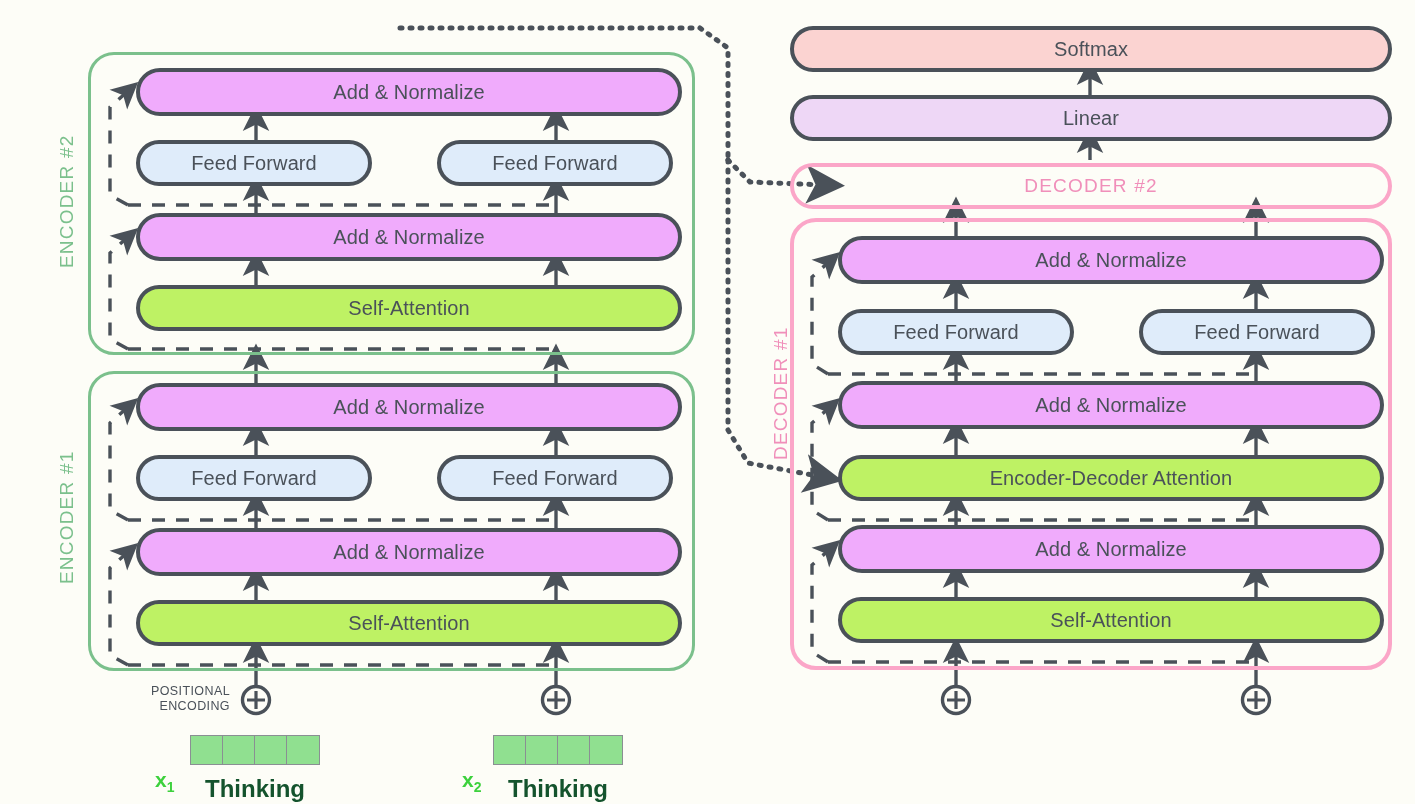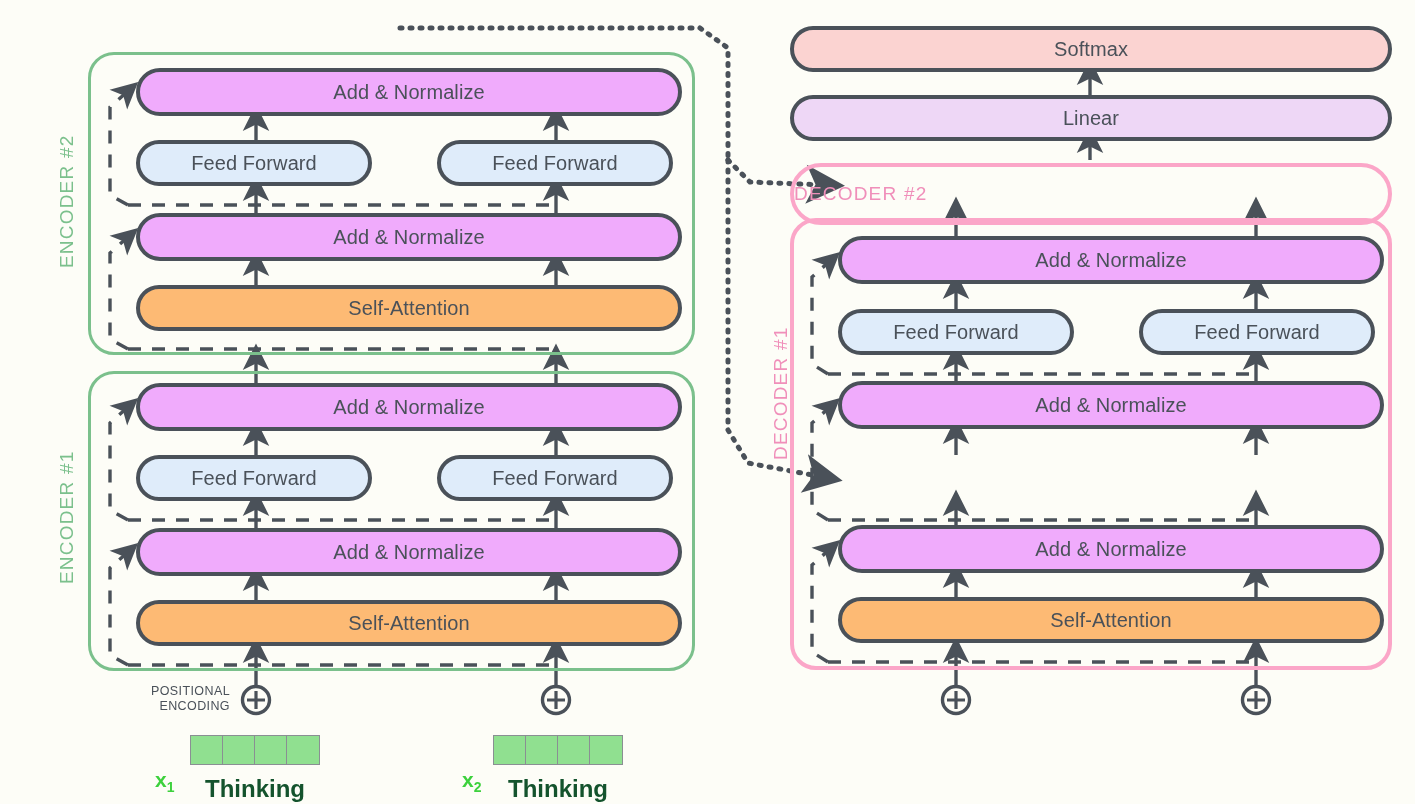--- a/index.html
+++ b/index.html
@@ -18,21 +18,21 @@
     border:4px solid #4a5159;
     border-radius:999px;
     display:flex;align-items:center;justify-content:center;
     color:#4a5159;
     font-size:20px;
     letter-spacing:.1px;
     white-space:nowrap;
   }
   .addnorm{background:#f0abfc;}
   .ff{background:#dfecfa;}
-  .attn{background:#fdba74;}
+  .attn{background:#bef264;}
   .softmax{background:#fbd3d1;}
   .linear{background:#eed7f6;}
 
   
   .group{
     position:absolute;
     box-sizing:border-box;
     border-radius:26px;
     background:transparent;
   }
@@ -208,35 +208,36 @@
   <div class="blk ff" style="left:136px;top:455px;width:236px;height:46px;">Feed Forward</div>
   <div class="blk ff" style="left:437px;top:455px;width:236px;height:46px;">Feed Forward</div>
 
   <div class="blk addnorm" style="left:136px;top:528px;width:546px;height:48px;">Add &amp; Normalize</div>
 
   <div class="blk attn" style="left:136px;top:600px;width:546px;height:46px;">Self-Attention</div>
 
   <div class="blk softmax" style="left:790px;top:26px;width:602px;height:46px;">Softmax</div>
   <div class="blk linear" style="left:790px;top:95px;width:602px;height:46px;">Linear</div>
 
-  <div class="group dec2-group" style="left:790px;top:163px;width:602px;height:62px;
-              display:flex;align-items:center;justify-content:flex-start;">
+  <div class="group dec2-group" style="left:790px;top:163px;width:602px;height:46px;
+              display:flex;align-items:center;justify-content:center;">
     <span class="dec-label" style="font-size:19px;letter-spacing:1.2px;">DECODER #2</span>
   </div>
 
   <div class="group dec-group" style="left:790px;top:218px;width:602px;height:452px;"></div>
   <div class="grouplabel dec-label" style="left:770px;top:460px;">DECODER #1</div>
 
   <div class="blk addnorm" style="left:838px;top:236px;width:546px;height:48px;">Add &amp; Normalize</div>
 
   <div class="blk ff" style="left:838px;top:309px;width:236px;height:46px;">Feed Forward</div>
   <div class="blk ff" style="left:1139px;top:309px;width:236px;height:46px;">Feed Forward</div>
 
   <div class="blk addnorm" style="left:838px;top:381px;width:546px;height:48px;">Add &amp; Normalize</div>
 
+  <div class="blk attn" style="left:838px;top:455px;width:546px;height:46px;">Encoder-Decoder Attention</div>
 
   <div class="blk addnorm" style="left:838px;top:525px;width:546px;height:48px;">Add &amp; Normalize</div>
 
   <div class="blk attn" style="left:838px;top:597px;width:546px;height:46px;">Self-Attention</div>
 
   <div class="poslabel" style="left:135px;top:684px;width:95px;">
     <span>POSITIONAL</span><br>
     <span>ENCODING</span>
   </div>
 

